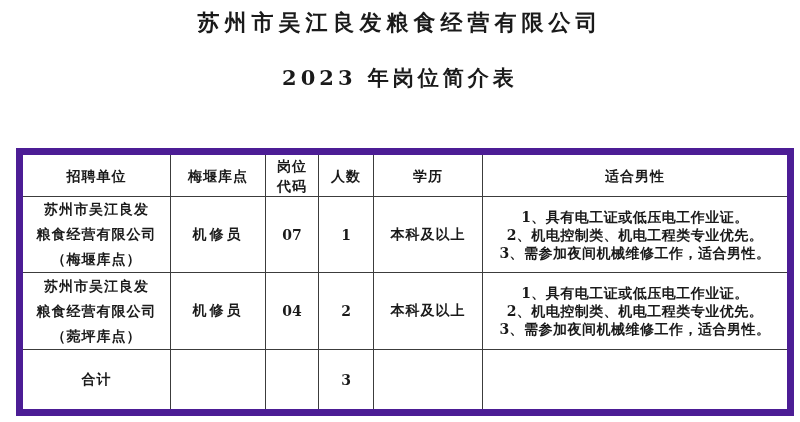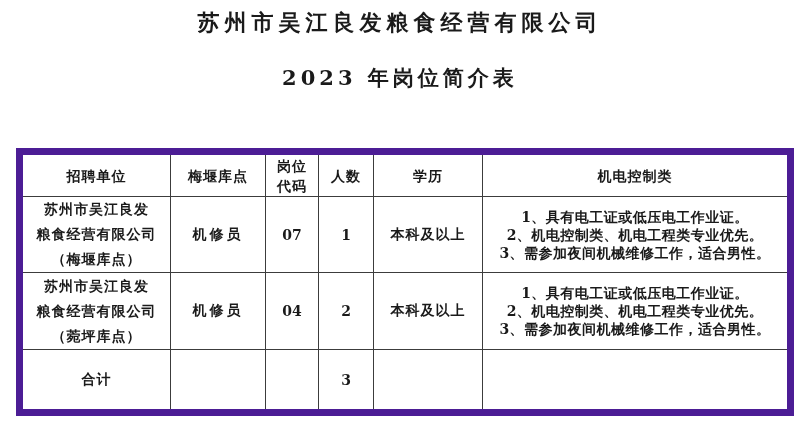--- a/index.html
+++ b/index.html
@@ -96,21 +96,21 @@
     <col style="width:308px">
   </colgroup>
   <tbody>
     <tr class="header-row">
       <th>招聘单位</th>
       <th>梅堰库点</th>
       <th>岗位
 代码</th>
       <th>人数</th>
       <th>学历</th>
-      <th>机电控制类</th>
+      <th>适合男性</th>
     </tr>
 
     <tr class="data-row-1">
       <td class="cell-unit">苏州市吴江良发
 粮食经营有限公司
 （梅堰库点）</td>
       <td class="cell-position">机修员</td>
       <td class="cell-code">07</td>
       <td class="cell-count">1</td>
       <td class="cell-education">本科及以上</td>

